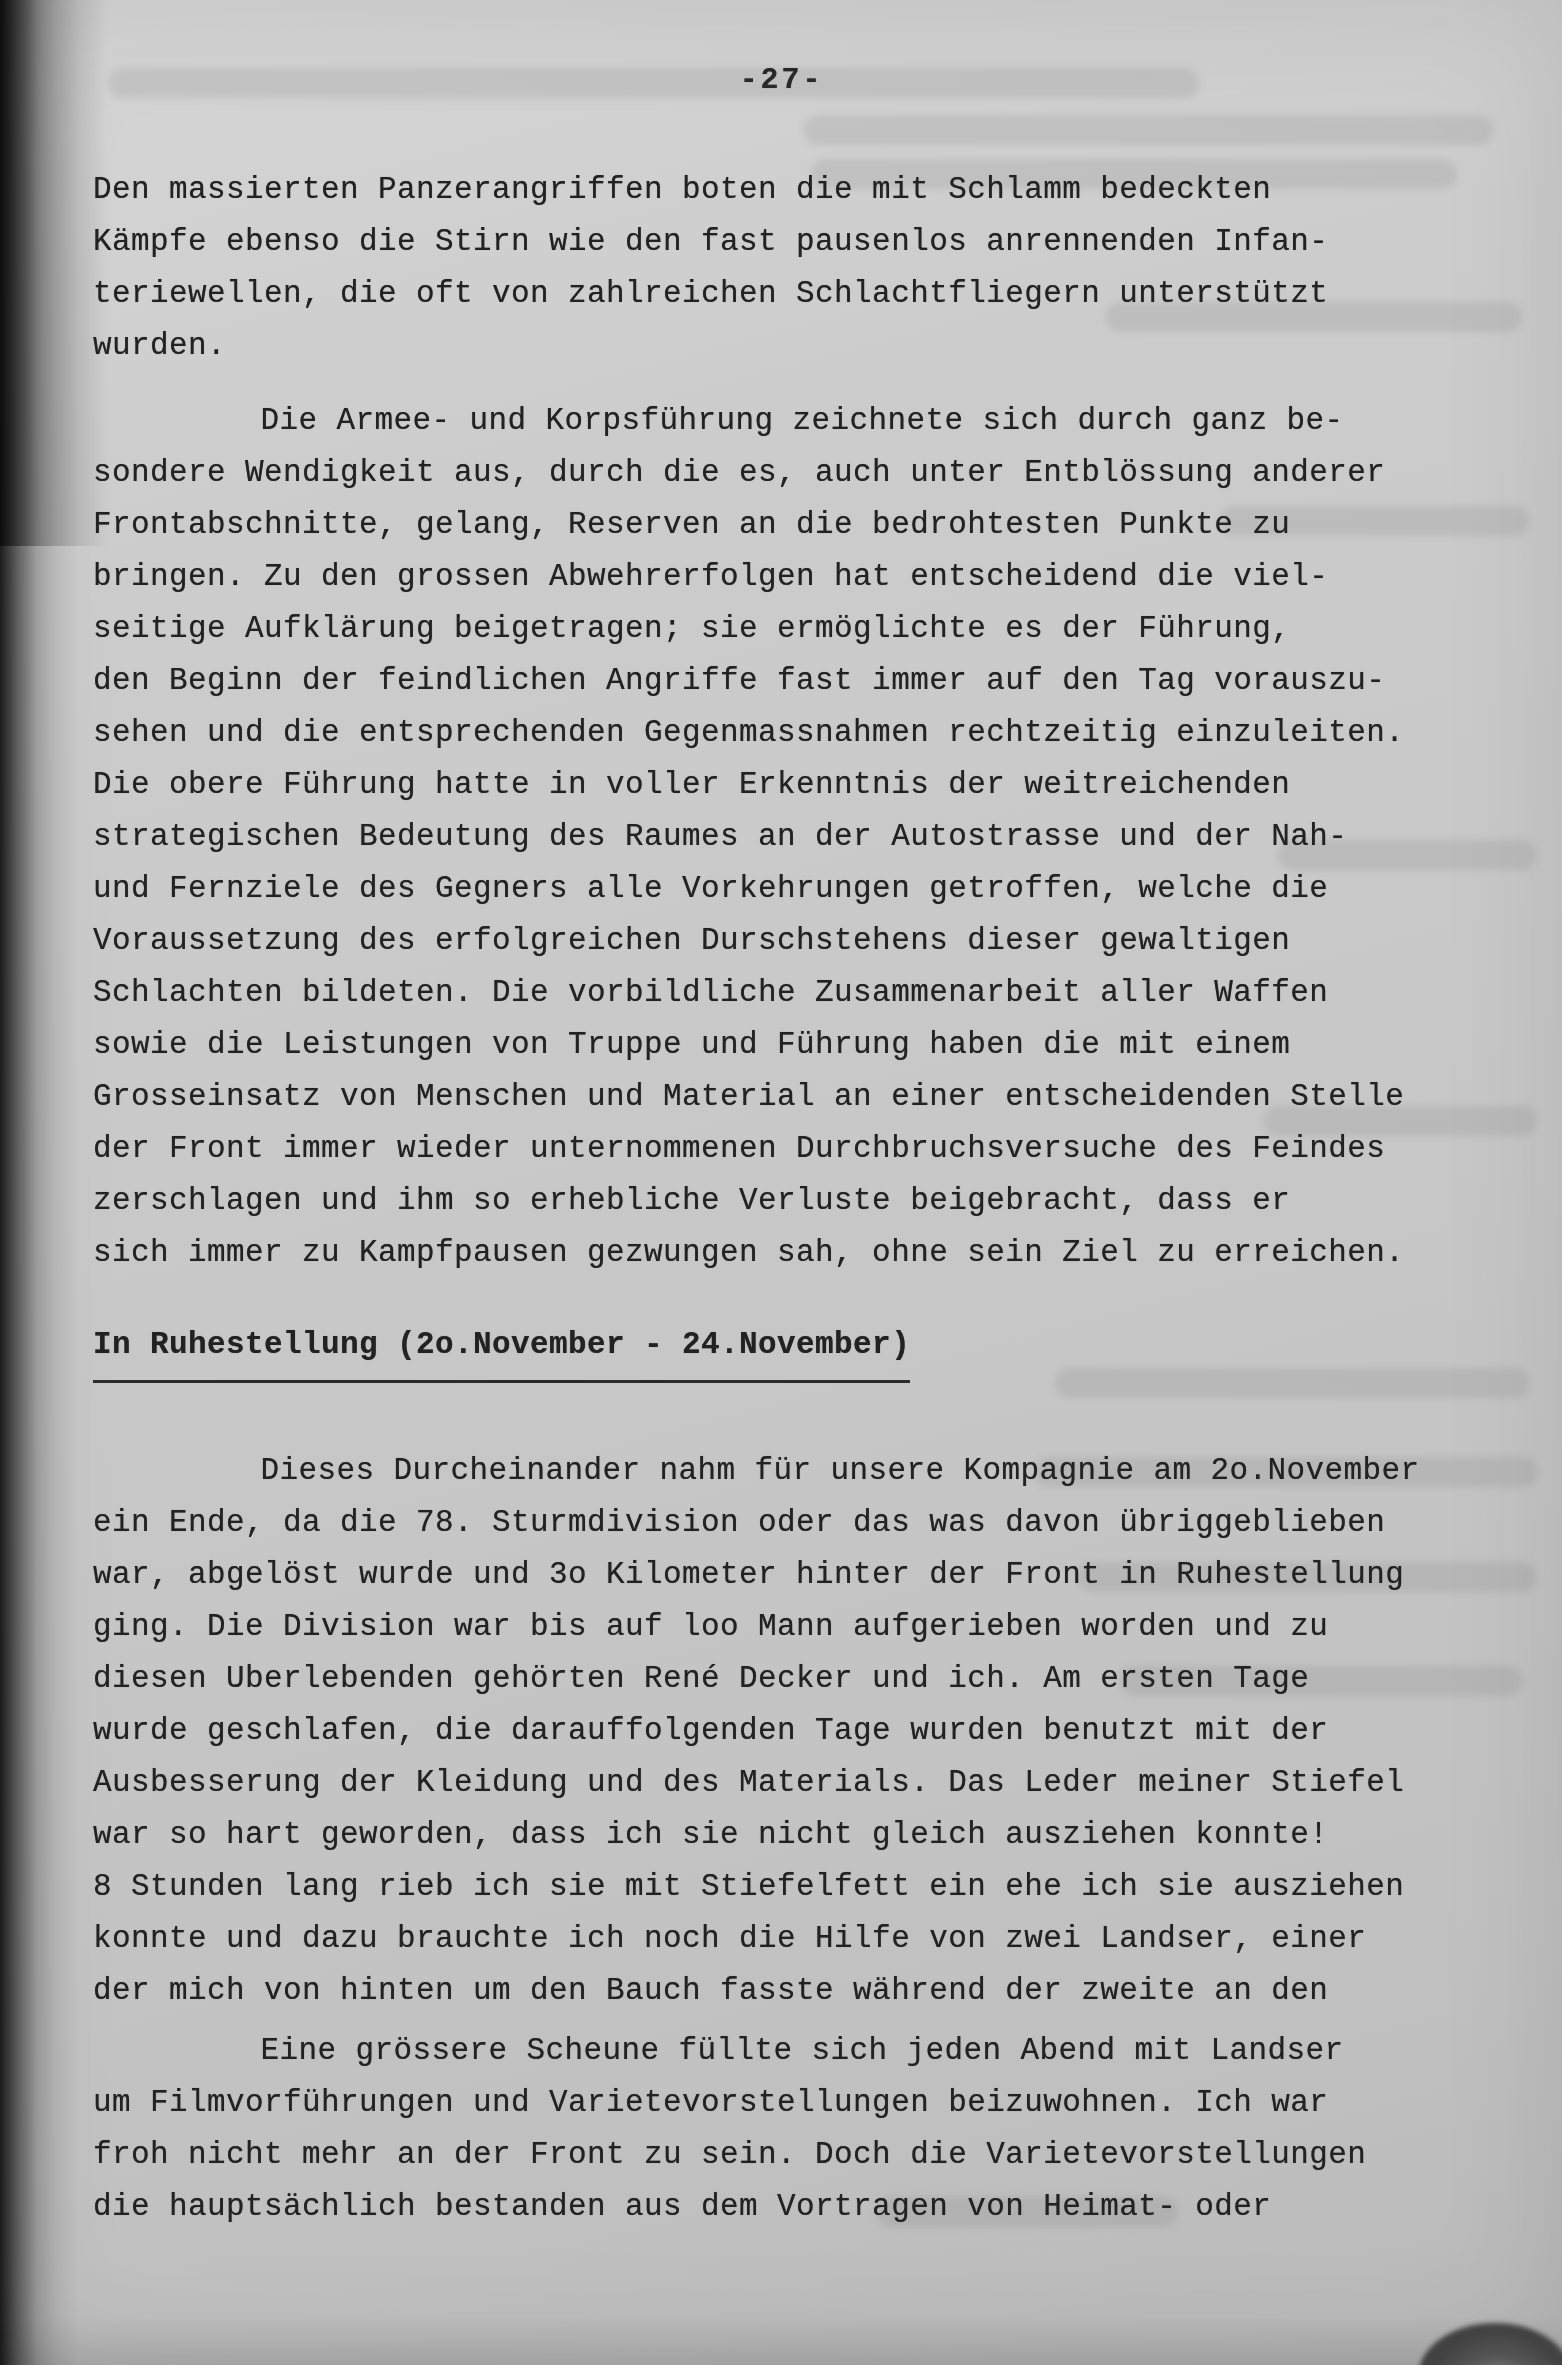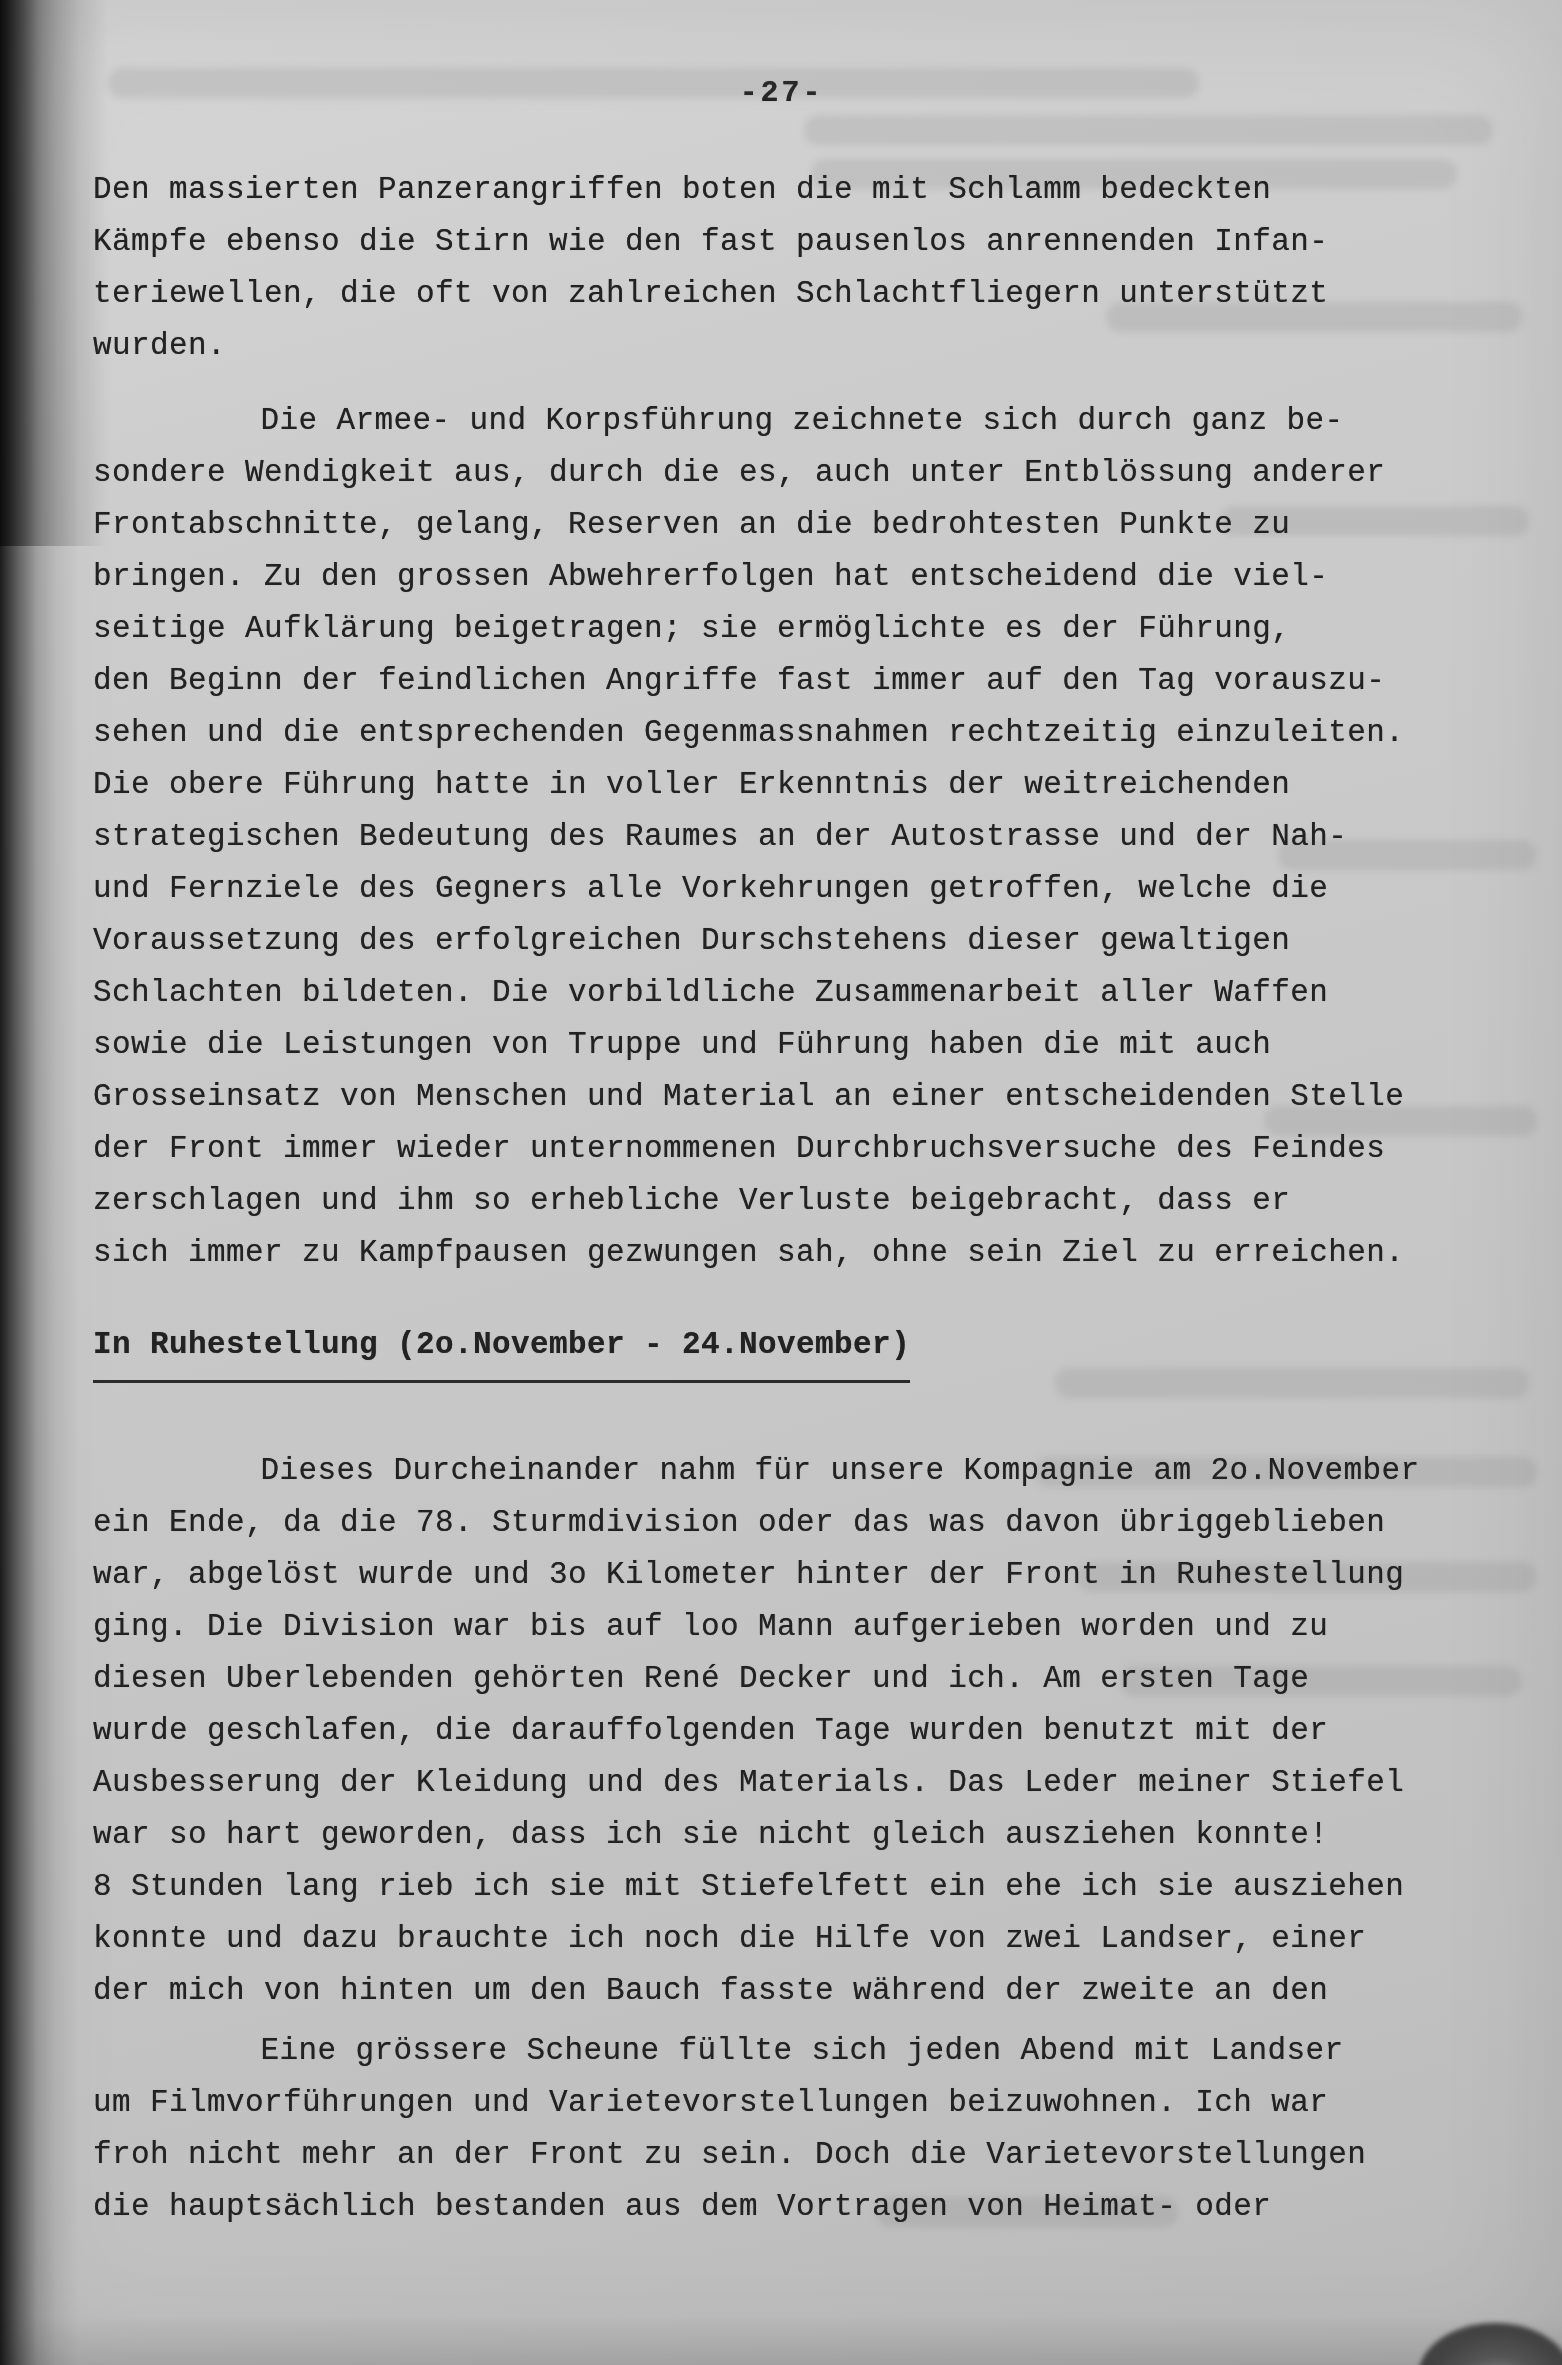--- a/index.html
+++ b/index.html
@@ -35,21 +35,21 @@
     position: absolute;
     left: 0; top: 0;
     width: 108px; height: 546px;
     background: linear-gradient(to right,
       rgba(0,0,0,0.55) 0px,
       rgba(0,0,0,0.22) 43px,
       rgba(0,0,0,0.0) 108px);
     pointer-events: none;
   }
   .page-number {
-    margin: 13px auto;
+    margin: 0 auto;
     padding-top: 63px;
     width: fit-content;
     font-size: 30px;
     letter-spacing: 2.9px;
     font-weight: bold;
     text-shadow: 0 0 0.7px rgba(0,0,0,0.55);
   }
   .doc-body {
     position: absolute;
     left: 93px;
@@ -142,21 +142,21 @@
         <div class="line">Frontabschnitte, gelang, Reserven an die bedrohtesten Punkte zu</div>
         <div class="line">bringen. Zu den grossen Abwehrerfolgen hat entscheidend die viel-</div>
         <div class="line">seitige Aufklärung beigetragen; sie ermöglichte es der Führung,</div>
         <div class="line">den Beginn der feindlichen Angriffe fast immer auf den Tag vorauszu-</div>
         <div class="line">sehen und die entsprechenden Gegenmassnahmen rechtzeitig einzuleiten.</div>
         <div class="line">Die obere Führung hatte in voller Erkenntnis der weitreichenden</div>
         <div class="line">strategischen Bedeutung des Raumes an der Autostrasse und der Nah-</div>
         <div class="line">und Fernziele des Gegners alle Vorkehrungen getroffen, welche die</div>
         <div class="line">Voraussetzung des erfolgreichen Durschstehens dieser gewaltigen</div>
         <div class="line">Schlachten bildeten. Die vorbildliche Zusammenarbeit aller Waffen</div>
-        <div class="line">sowie die Leistungen von Truppe und Führung haben die mit auch</div>
+        <div class="line">sowie die Leistungen von Truppe und Führung haben die mit einem</div>
         <div class="line">Grosseinsatz von Menschen und Material an einer entscheidenden Stelle</div>
         <div class="line">der Front immer wieder unternommenen Durchbruchsversuche des Feindes</div>
         <div class="line">zerschlagen und ihm so erhebliche Verluste beigebracht, dass er</div>
         <div class="line">sich immer zu Kampfpausen gezwungen sah, ohne sein Ziel zu erreichen.</div>
       </div>
       <div class="heading"><span class="heading-text">In Ruhestellung (2o.November - 24.November)</span></div>
       <div class="para">
         <div class="line indented">Dieses Durcheinander nahm für unsere Kompagnie am 2o.November</div>
         <div class="line">ein Ende, da die 78. Sturmdivision oder das was davon übriggeblieben</div>
         <div class="line">war, abgelöst wurde und 3o Kilometer hinter der Front in Ruhestellung</div>

